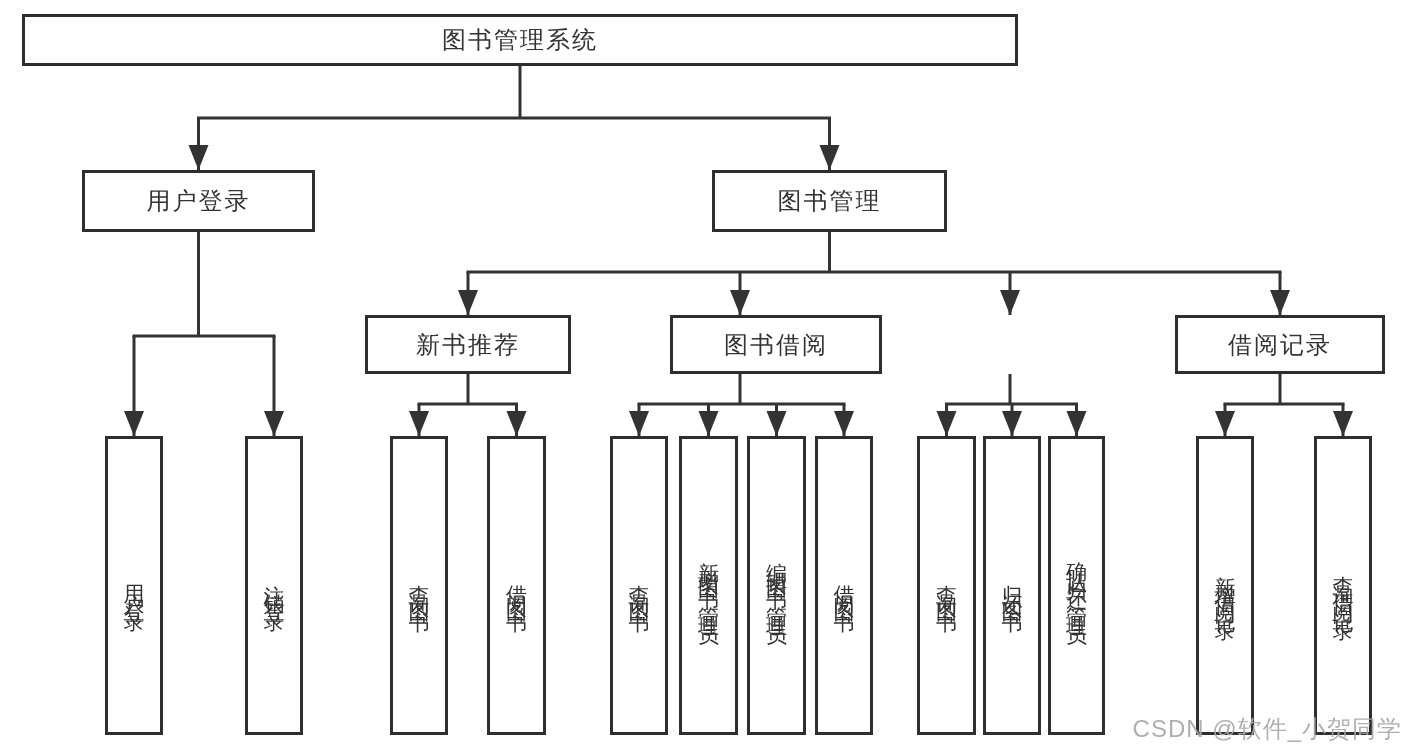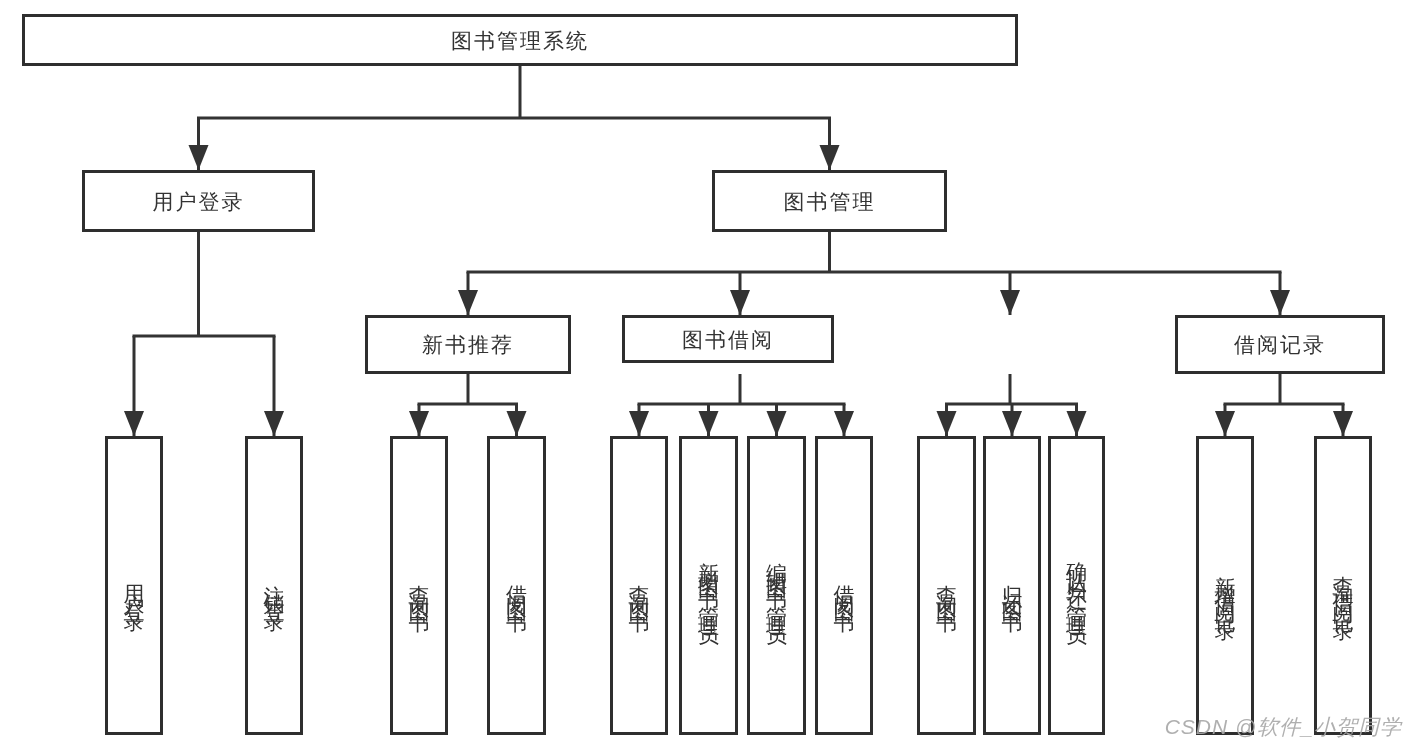--- a/index.html
+++ b/index.html
@@ -20,21 +20,21 @@
     box-sizing: border-box;
     background: #ffffff;
     border: 3px solid #2e2e2e;
     display: flex;
     align-items: center;
     justify-content: center;
     color: #333333;
     z-index: 2;
   }
   .hbox span {
-    font-size: 21px;
+    font-size: 24px;
     letter-spacing: 2px;
     line-height: 1;
     white-space: nowrap;
   }
   .vbox span {
     writing-mode: vertical-rl;
     text-orientation: mixed;
     font-size: 21px;
     letter-spacing: 9px;
     line-height: 1.05;
@@ -44,26 +44,25 @@
     position: absolute;
     left: 0;
     top: 0;
     z-index: 1;
     pointer-events: none;
   }
   #watermark {
     position: absolute;
     top: 713px;
     right: 3px;
-    font-size: 21px;
+    font-size: 24px;
     letter-spacing: 1px;
     color: rgba(168,168,168,0.92);
     z-index: 3;
     white-space: nowrap;
-    font-style: italic;
   }
 </style>
 </head>
 <body>
 
 <div id="canvas">
 
   <div class="box hbox" id="n-root" style="left:22px;top:14px;width:996px;height:52px">
     <span>图书管理系统</span>
   </div>
@@ -71,21 +70,21 @@
   <div class="box hbox" id="n-user-login" style="left:82px;top:170px;width:233px;height:62px">
     <span>用户登录</span>
   </div>
   <div class="box hbox" id="n-book-mgmt" style="left:712px;top:170px;width:235px;height:62px">
     <span>图书管理</span>
   </div>
 
   <div class="box hbox" id="n-new-book-rec" style="left:365px;top:315px;width:206px;height:59px">
     <span>新书推荐</span>
   </div>
-  <div class="box hbox" id="n-book-borrow" style="left:622px;top:315px;width:212px;height:48px">
+  <div class="box hbox" id="n-book-borrow" style="left:670px;top:315px;width:212px;height:59px">
     <span>图书借阅</span>
   </div>
   <div class="box hbox" id="n-borrow-records" style="left:1175px;top:315px;width:210px;height:59px">
     <span>借阅记录</span>
   </div>
 
   <div class="box vbox" id="n-ul-user-login" style="left:105px;top:436px;width:58px;height:299px">
     <span>用户登录</span>
   </div>
   <div class="box vbox" id="n-ul-logout" style="left:245px;top:436px;width:58px;height:299px">

